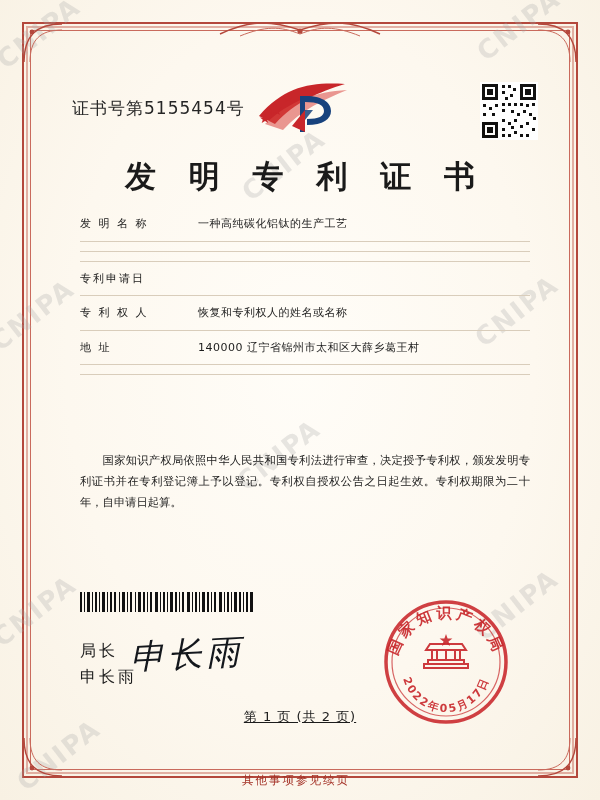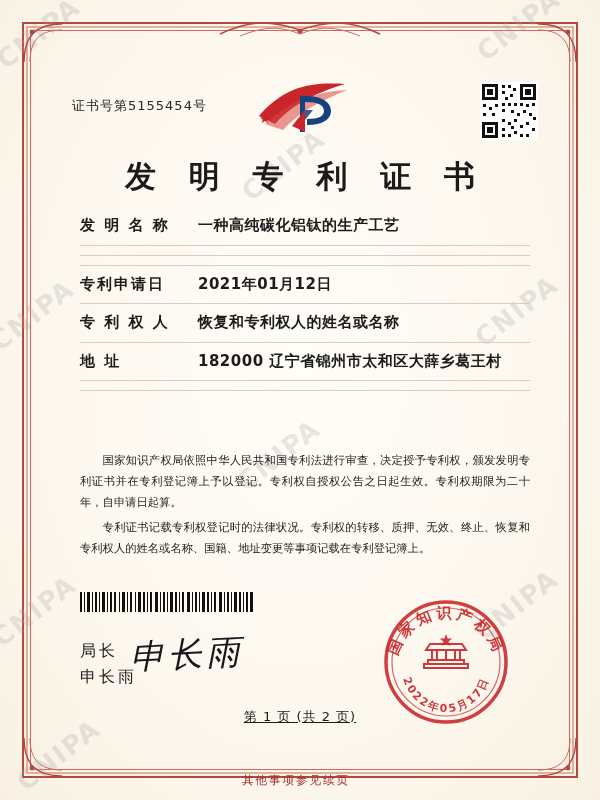--- a/index.html
+++ b/index.html
@@ -84,21 +84,21 @@
   .content {
     position: absolute;
     left: 52px; right: 52px; top: 52px; bottom: 52px;
     z-index: 4;
   }
 
   .cert-no {
     position: absolute;
     left: 20px;
     top: 45px;
-    font-size: 13px;
+    font-size: 17px;
     color: #262626;
     letter-spacing: 1px;
   }
 
   .qr {
     position: absolute;
     right: 10px;
     top: 30px;
     width: 58px;
     height: 58px;
@@ -130,23 +130,22 @@
   .fields {
     position: absolute;
     left: 28px;
     right: 18px;
     top: 164px;
   }
   .field-row {
     display: flex;
     align-items: flex-start;
     margin-bottom: 9.5px;
-    font-size: 15px;
+    font-size: 11px;
     color: #1c1c1c;
-    font-weight: bold;
   }
   .f-label {
     width: 86px;
     flex: 0 0 86px;
     letter-spacing: 2px;
     white-space: nowrap;
   }
   .f-value {
     flex: 1 1 auto;
     letter-spacing: 0.5px;
@@ -377,42 +376,40 @@
         <div class="f-value">一种高纯碳化铝钛的生产工艺</div>
       </div>
       <div class="rule"></div>
 
       <div class="rule"></div>
 
       <div class="rule"></div>
 
       <div class="field-row">
         <div class="f-label">专利申请日</div>
-        <div class="f-value">2021年01月12日</div>
       </div>
       <div class="rule"></div>
 
       <div class="field-row">
         <div class="f-label">专 利 权 人</div>
         <div class="f-value">恢复和专利权人的姓名或名称</div>
       </div>
       <div class="rule"></div>
 
       <div class="field-row">
         <div class="f-label">地 址</div>
-        <div class="f-value">182000 辽宁省锦州市太和区大薛乡葛王村</div>
+        <div class="f-value">140000 辽宁省锦州市太和区大薛乡葛王村</div>
       </div>
       <div class="rule"></div>
 
       <div class="rule"></div>
     </div>
 
     <div class="paras">
       <p>国家知识产权局依照中华人民共和国专利法进行审查，决定授予专利权，颁发发明专利证书并在专利登记簿上予以登记。专利权自授权公告之日起生效。专利权期限为二十年，自申请日起算。</p>
-      <p>专利证书记载专利权登记时的法律状况。专利权的转移、质押、无效、终止、恢复和专利权人的姓名或名称、国籍、地址变更等事项记载在专利登记簿上。</p>
     </div>
 
     <div class="barcode">
       <svg width="175" height="20" viewBox="0 0 175 20" preserveAspectRatio="none">
         <g fill="#111">
           <rect x="0" y="0" width="2" height="20"></rect>
             <rect x="4" y="0" width="1" height="20"></rect>
           <rect x="7" y="0" width="3" height="20"></rect>
             <rect x="12" y="0" width="1" height="20"></rect>
           <rect x="15" y="0" width="2" height="20"></rect>

